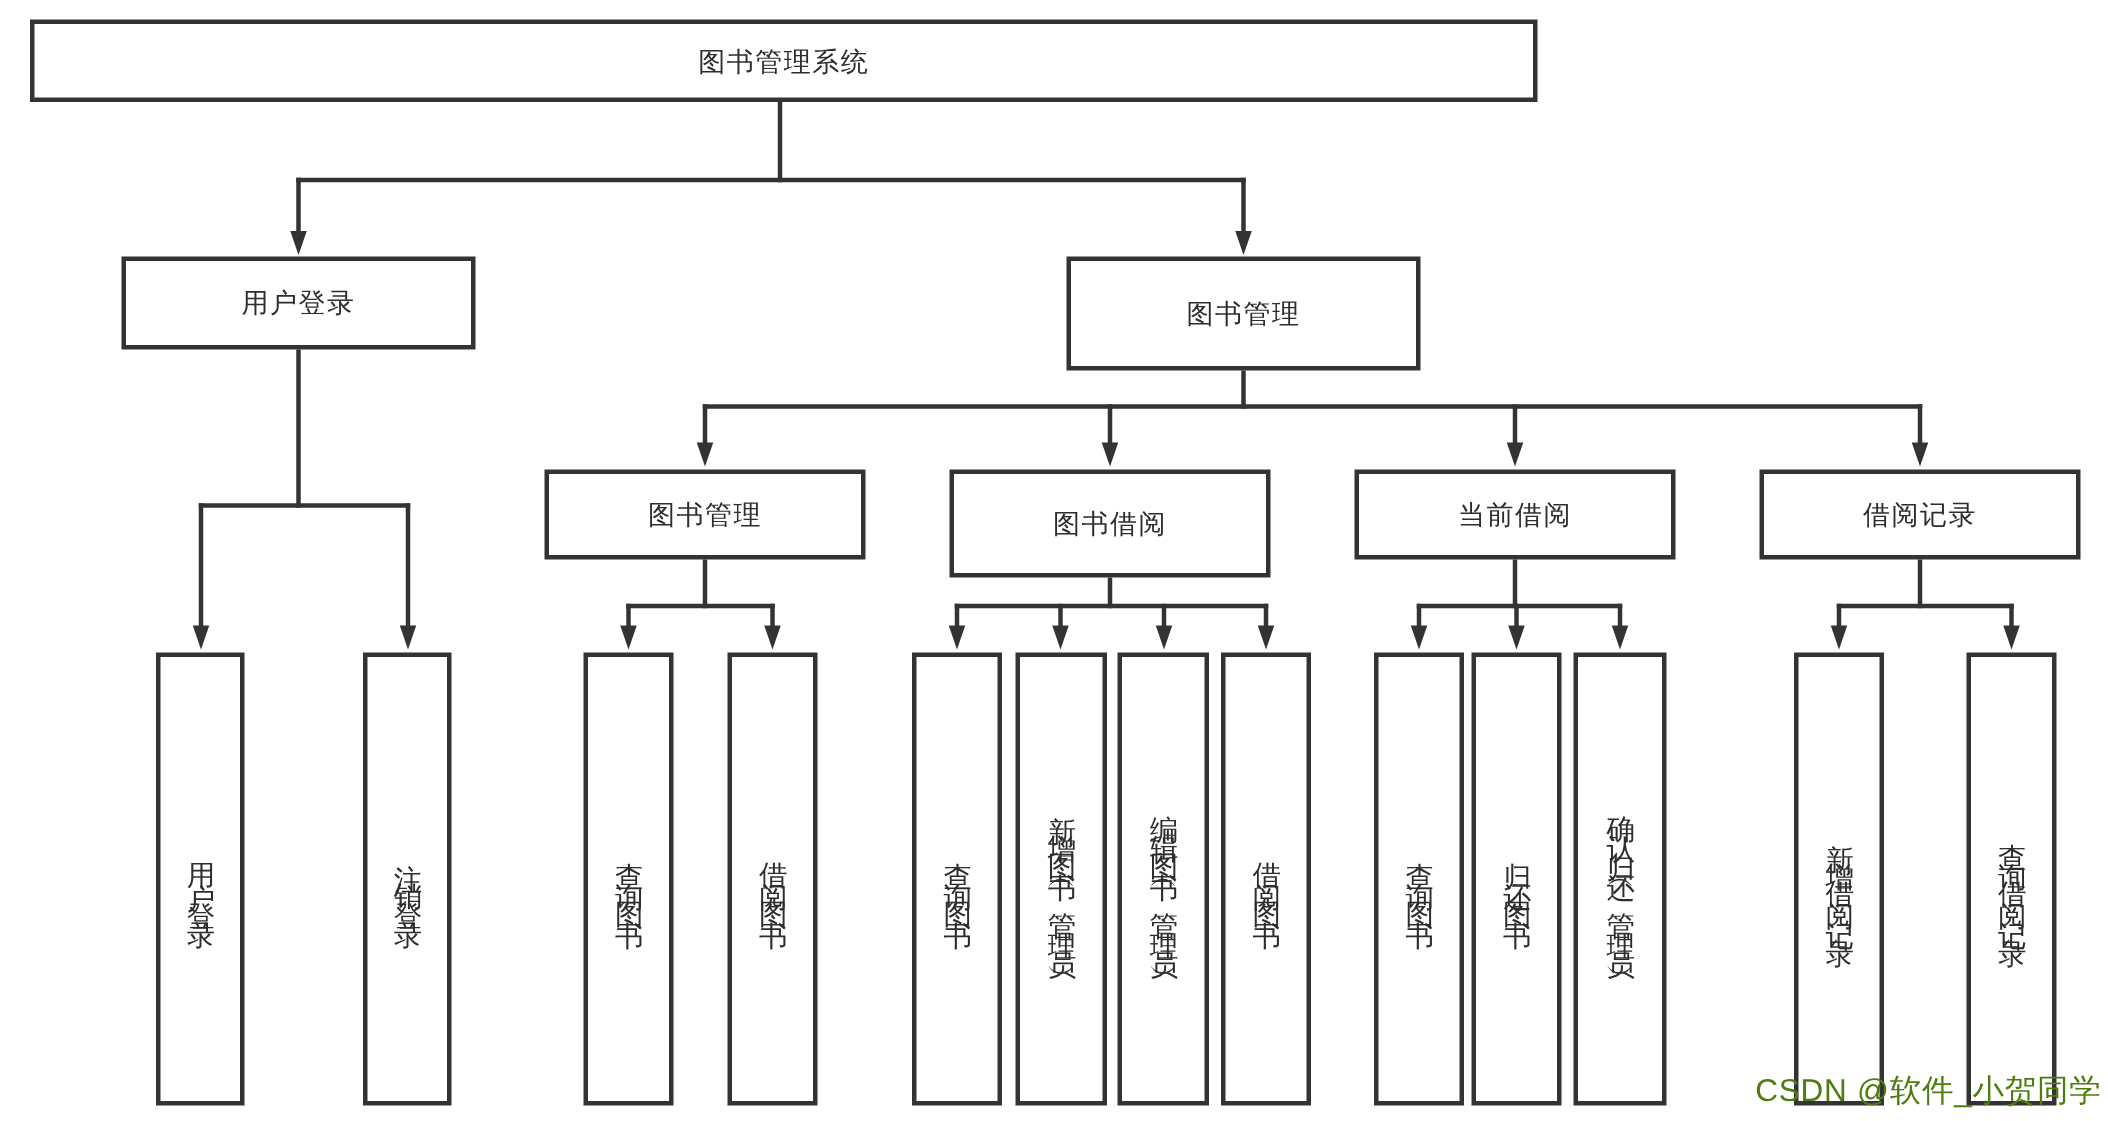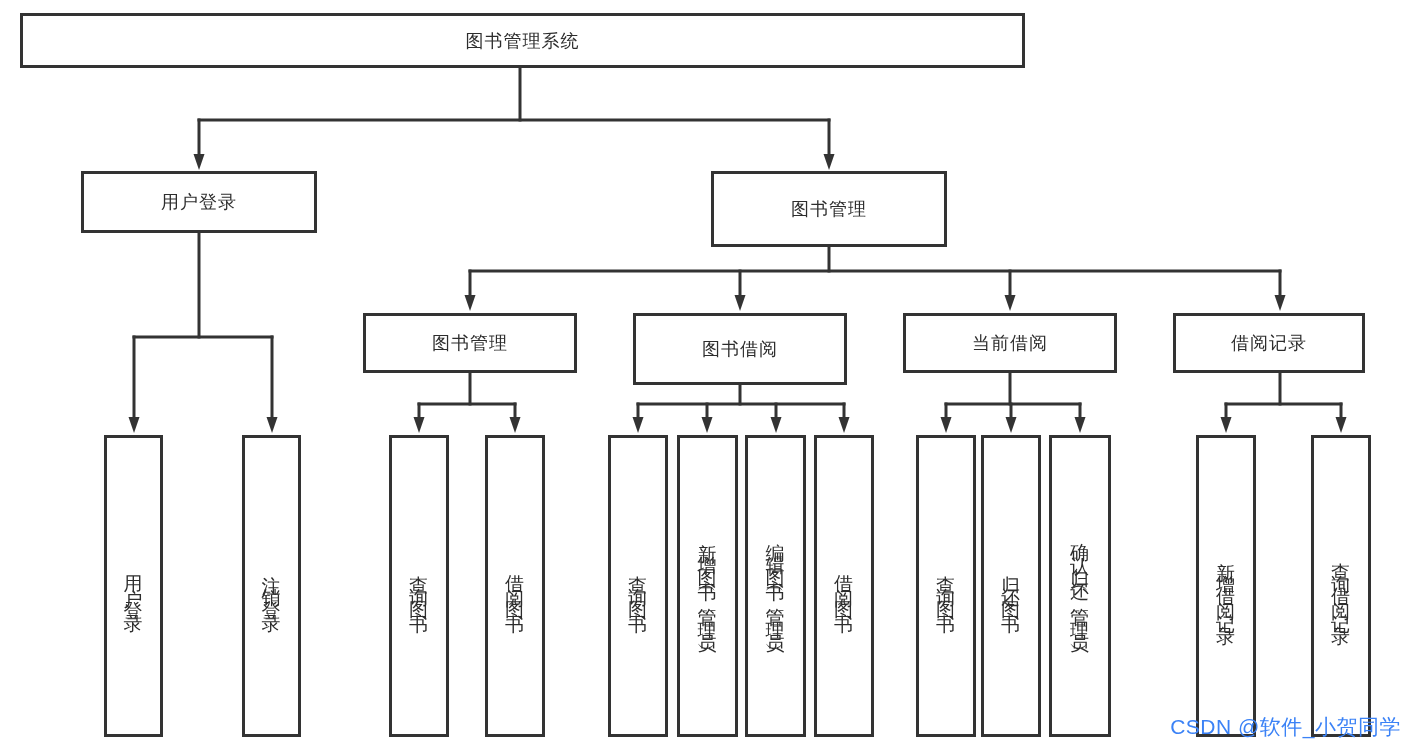--- a/index.html
+++ b/index.html
@@ -31,21 +31,21 @@
     text-orientation:mixed;
     font-size:19px;
     line-height:1;
     letter-spacing:13px;
     white-space:nowrap;
   }
   .watermark {
     position:absolute;
     right:4px;
     bottom:6px;
-    color:#3b82f6;
+    color:#4d7c0f;
     font-size:21px;
     letter-spacing:0.5px;
     white-space:nowrap;
   }
 </style>
 </head>
 <body>
 
 <div id="canvas">
 
@@ -128,21 +128,21 @@
 
   <div class="node" style="left:363px; top:313px; width:214px; height:60px;">
     <span class="hlabel">图书管理</span>
   </div>
   <div class="node" style="left:633px; top:313px; width:214px; height:72px;">
     <span class="hlabel">图书借阅</span>
   </div>
   <div class="node" style="left:903px; top:313px; width:214px; height:60px;">
     <span class="hlabel">当前借阅</span>
   </div>
-  <div class="node" style="left:1173px; top:313px; width:192px; height:60px;">
+  <div class="node" style="left:1173px; top:313px; width:214px; height:60px;">
     <span class="hlabel">借阅记录</span>
   </div>
 
   <div class="node" style="left:104px; top:435px; width:59px; height:302px;">
     <span class="vlabel">用户登录</span>
   </div>
   <div class="node" style="left:242px; top:435px; width:59px; height:302px;">
     <span class="vlabel">注销登录</span>
   </div>
 

